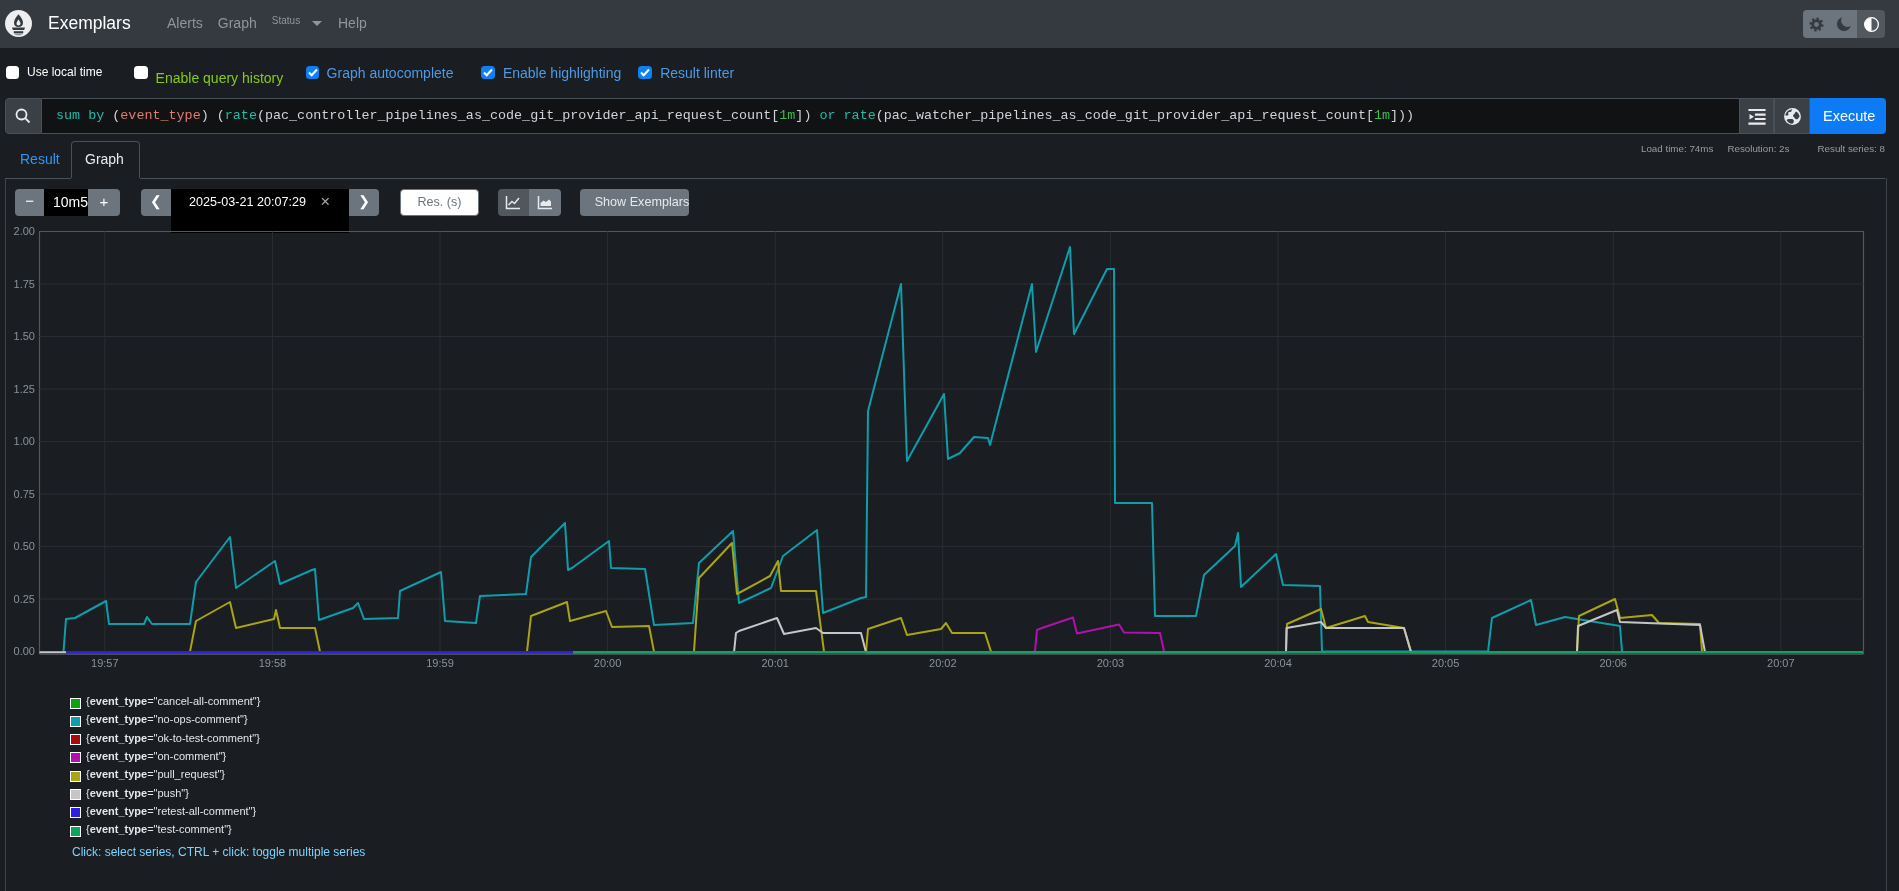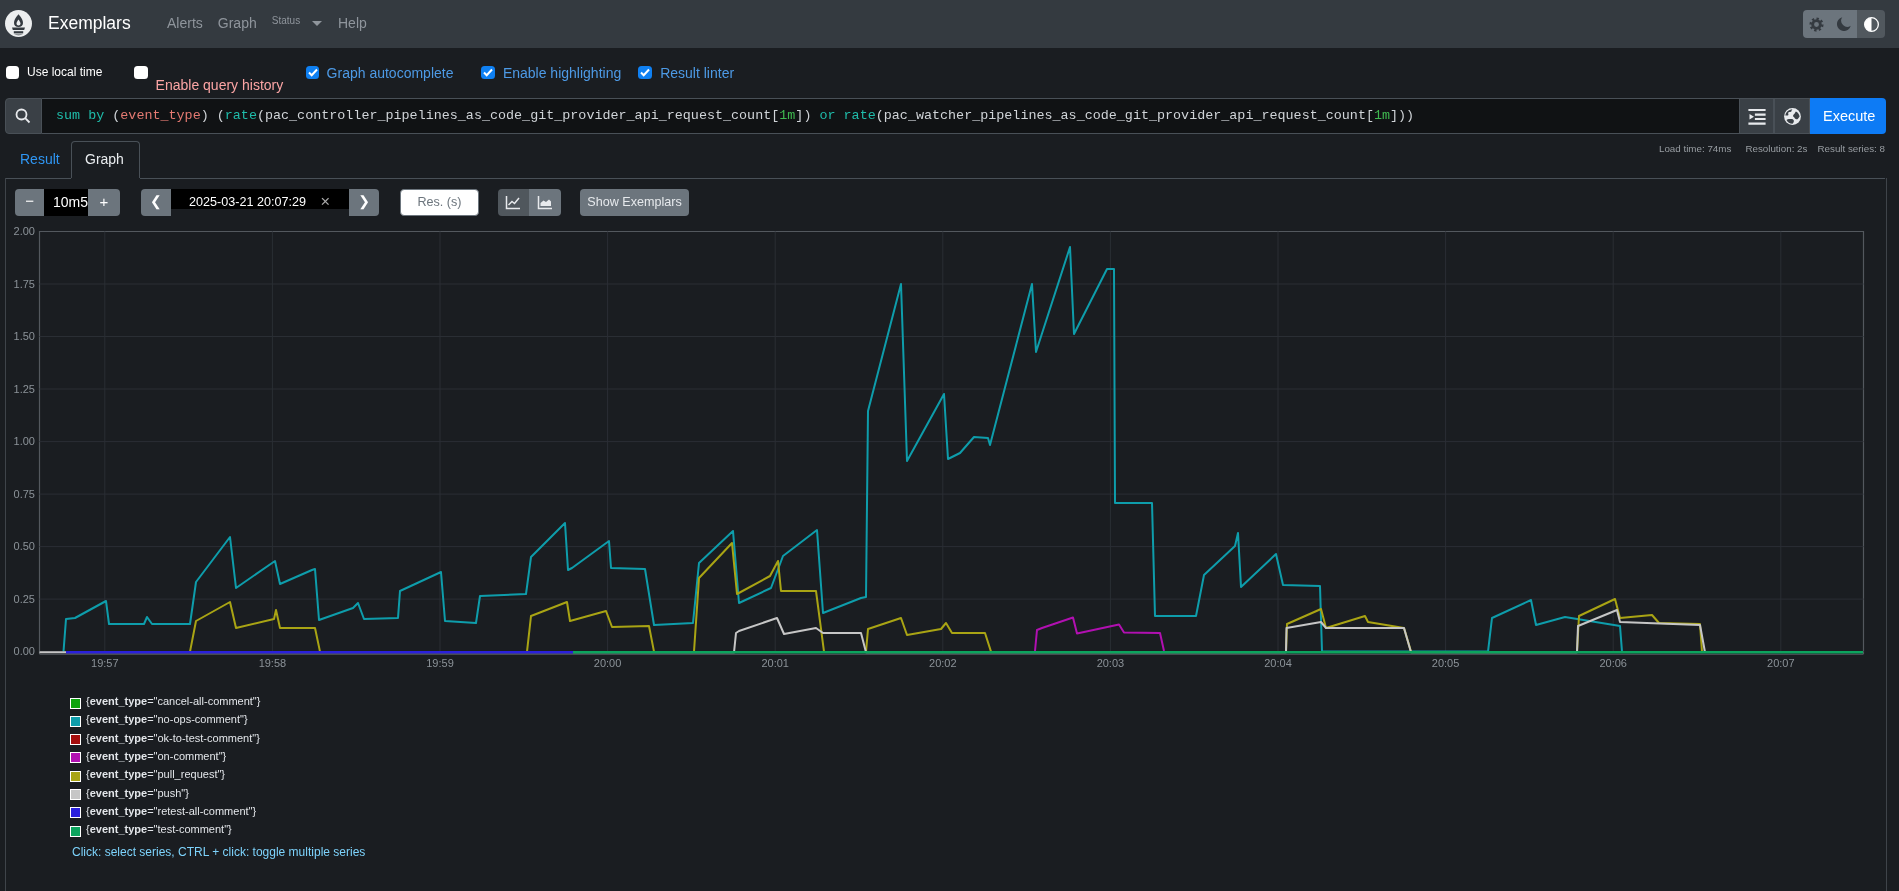--- a/index.html
+++ b/index.html
@@ -31,21 +31,21 @@
     <path fill="#343a40" d="M6 .3 A8 8 0 1 0 15.7 10 A7 7 0 0 1 6 .3 Z"></path>
   </svg>
 <svg class="abs" style="left:1864px;top:16.5px" width="15" height="15" viewBox="0 0 16 16">
     <circle cx="8" cy="8" r="7.3" fill="none" stroke="#fff" stroke-width="1.4"></circle>
     <path fill="#fff" d="M8 .7 A7.3 7.3 0 0 0 8 15.3 Z"></path>
   </svg>
 
 <div class="abs" style="left:5.5px;top:65.5px;width:13.5px;height:13.5px;background:#fff;border-radius:3.5px"></div>
 <div class="abs" style="left:27px;top:65px;font-size:12px;color:#fff">Use local time</div>
 <div class="abs" style="left:134px;top:65.5px;width:13.5px;height:13.5px;background:#fff;border-radius:3.5px"></div>
-<div class="abs" style="left:155.6px;top:77px;font-size:14px;color:#fca5a5">Enable query history</div>
+<div class="abs" style="left:155.6px;top:70px;font-size:14px;color:#84cc16">Enable query history</div>
 <div class="abs" style="left:305.5px;top:65.5px;width:13.5px;height:13.5px;background:#0f80f2;border-radius:3.5px"></div>
 <svg class="abs" style="left:307.5px;top:68px" width="10" height="9" viewBox="0 0 10 9">
     <path d="M1 4.5 L3.7 7.2 L9 1.5" stroke="#fff" stroke-width="2" fill="none"></path>
   </svg>
 <div class="abs" style="left:326.6px;top:65px;font-size:14px;color:#4d9ae6">Graph autocomplete</div>
 <div class="abs" style="left:481.4px;top:65.5px;width:13.5px;height:13.5px;background:#0f80f2;border-radius:3.5px"></div>
 <svg class="abs" style="left:483.4px;top:68px" width="10" height="9" viewBox="0 0 10 9">
     <path d="M1 4.5 L3.7 7.2 L9 1.5" stroke="#fff" stroke-width="2" fill="none"></path>
   </svg>
 <div class="abs" style="left:502.9px;top:65px;font-size:14px;color:#4d9ae6">Enable highlighting</div>
@@ -77,40 +77,40 @@
 
 <div class="abs" style="left:20px;top:151px;font-size:14px;color:#2f96f3">Result</div>
 <div class="abs" style="left:70.8px;top:140.5px;width:69px;height:37.5px;border:1px solid #495057;border-bottom:none;border-radius:4px 4px 0 0"></div>
 <div class="abs" style="left:85px;top:151px;font-size:14px;color:#e9ecef">Graph</div>
 <div class="abs" style="left:4.5px;top:177.5px;width:66.3px;height:1px;background:#495057"></div>
 <div class="abs" style="left:139.8px;top:177.5px;width:1745.7px;height:1px;background:#495057"></div>
 
 <div class="abs" style="left:4.5px;top:178px;width:1px;height:713px;background:#3f444a"></div>
 <div class="abs" style="left:1885.5px;top:178px;width:1px;height:713px;background:#3f444a"></div>
 
-<div class="abs" style="left:1400px;top:143px;width:485px;text-align:right;font-size:9.8px;color:#989da2"><span>Load time: 74ms</span><span style="margin-left:14px">Resolution: 2s</span><span style="margin-left:10px">Result series: 8</span></div>
+<div class="abs" style="left:1400px;top:143px;width:485px;text-align:right;font-size:9.8px;color:#989da2"><span>Load time: 74ms</span><span style="margin-left:14px">Resolution: 2s</span><span style="margin-left:28px">Result series: 8</span></div>
 
 <div class="abs" style="left:14.7px;top:189px;width:29.7px;height:26.5px;background:#6c757d;border-radius:4px 0 0 4px;color:#fff;text-align:center;font-size:15px;line-height:24px">−</div>
 <div class="abs" style="left:44.4px;top:189px;width:43.6px;height:26.5px;background:#000;color:#fff;font-size:14px;line-height:26.5px;padding-left:8.5px;overflow:hidden;white-space:nowrap">10m59s</div>
 <div class="abs" style="left:88px;top:189px;width:31.8px;height:26.5px;background:#6c757d;border-radius:0 4px 4px 0;color:#fff;text-align:center;font-size:15px;line-height:25px">+</div>
 <div class="abs" style="left:141px;top:189px;width:29.5px;height:26.5px;background:#6c757d;border-radius:4px 0 0 4px;color:#fff;text-align:center;font-size:14px;line-height:25px">❮</div>
-<div class="abs" style="left:170.5px;top:189px;width:178.5px;height:20px;background:#000;color:#fff;font-size:12.6px;line-height:26.5px;text-align:center">2025-03-21 20:07:29<span style="color:#aaa;margin-left:14px">✕</span></div>
+<div class="abs" style="left:170.5px;top:189px;width:178.5px;height:44px;background:#000;color:#fff;font-size:12.6px;line-height:26.5px;text-align:center">2025-03-21 20:07:29<span style="color:#aaa;margin-left:14px">✕</span></div>
 <div class="abs" style="left:349px;top:189px;width:30px;height:26.5px;background:#6c757d;border-radius:0 4px 4px 0;color:#fff;text-align:center;font-size:14px;line-height:25px">❯</div>
 <div class="abs" style="left:400px;top:189px;width:79px;height:26.5px;background:#ffffff;border:1px solid #6c757d;border-radius:4px;color:#6c757d;font-size:12.6px;line-height:24.5px;text-align:center">Res. (s)</div>
 <div class="abs" style="left:497.7px;top:189px;width:31px;height:26.5px;background:#50575d;border-radius:4px 0 0 4px"></div>
 <svg class="abs" style="left:505px;top:195px" width="16" height="15" viewBox="0 0 16 15" fill="none" stroke="#e8eaed" stroke-width="1.5">
     <path d="M1.5 1 V13.5 H15"></path>
     <path d="M3.5 10 L7 6.5 L9.5 8.5 L14 3"></path>
   </svg>
 <div class="abs" style="left:528.7px;top:189px;width:32.2px;height:26.5px;background:#6c757d;border-radius:0 4px 4px 0"></div>
 <svg class="abs" style="left:537px;top:195px" width="16" height="15" viewBox="0 0 16 15">
     <path d="M1.5 1 V13.5 H15" fill="none" stroke="#e8eaed" stroke-width="1.5"></path>
     <path d="M3.5 11 L3.5 8 L6.5 5.5 L9 7 L12 4.5 L14 6.5 L14 11 Z" fill="#e8eaed"></path>
   </svg>
-<div class="abs" style="left:579.8px;top:189px;width:109.4px;height:26.5px;background:#6c757d;border-radius:4px;color:#e6e9ec;font-size:12.6px;line-height:26.5px;text-align:center">Show Exemplars</div>
+<div class="abs" style="left:579.8px;top:189px;width:109.4px;height:26.5px;background:#6c757d;border-radius:4px;color:#e6e9ec;font-size:12.6px;line-height:26.5px;text-align:right">Show Exemplars</div>
 
 <svg width="1899" height="460" style="position:absolute;left:0;top:222px" font-family="Liberation Sans, sans-serif">
 <path d="M39.5,432 V9.5 H1863.5 V432" fill="none" stroke="#53585e" stroke-width="1.2"></path>
     <line x1="39.5" y1="432.3" x2="1863.5" y2="432.3" stroke="#53585e" stroke-width="1"></line>
 <line x1="39.5" y1="62.0" x2="1863.5" y2="62.0" stroke="#2a2e34" stroke-width="1"></line>
     <line x1="39.5" y1="114.5" x2="1863.5" y2="114.5" stroke="#2a2e34" stroke-width="1"></line>
     <line x1="39.5" y1="167.0" x2="1863.5" y2="167.0" stroke="#2a2e34" stroke-width="1"></line>
     <line x1="39.5" y1="219.6" x2="1863.5" y2="219.6" stroke="#2a2e34" stroke-width="1"></line>
     <line x1="39.5" y1="272.1" x2="1863.5" y2="272.1" stroke="#2a2e34" stroke-width="1"></line>
     <line x1="39.5" y1="324.6" x2="1863.5" y2="324.6" stroke="#2a2e34" stroke-width="1"></line>

